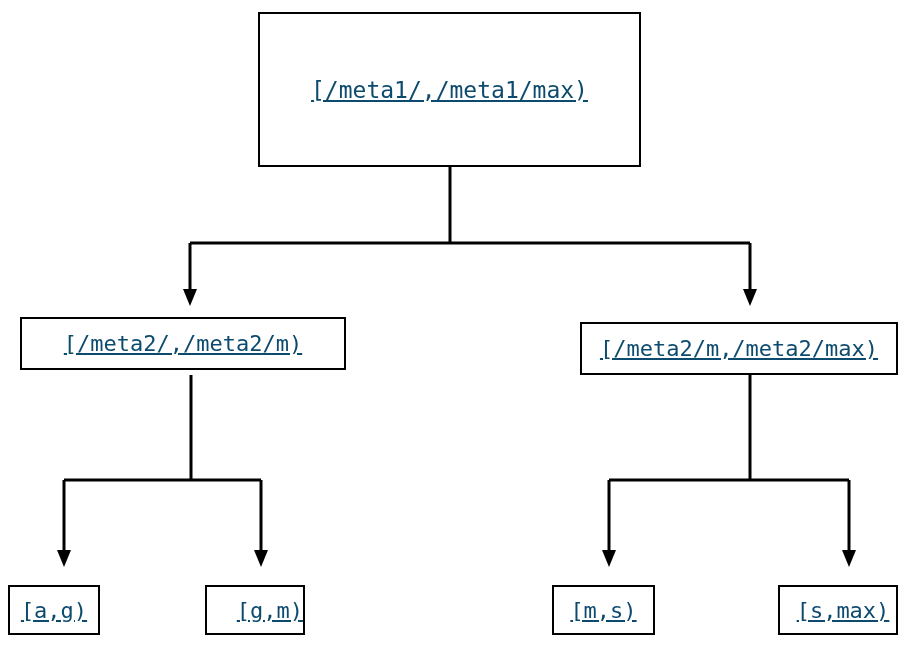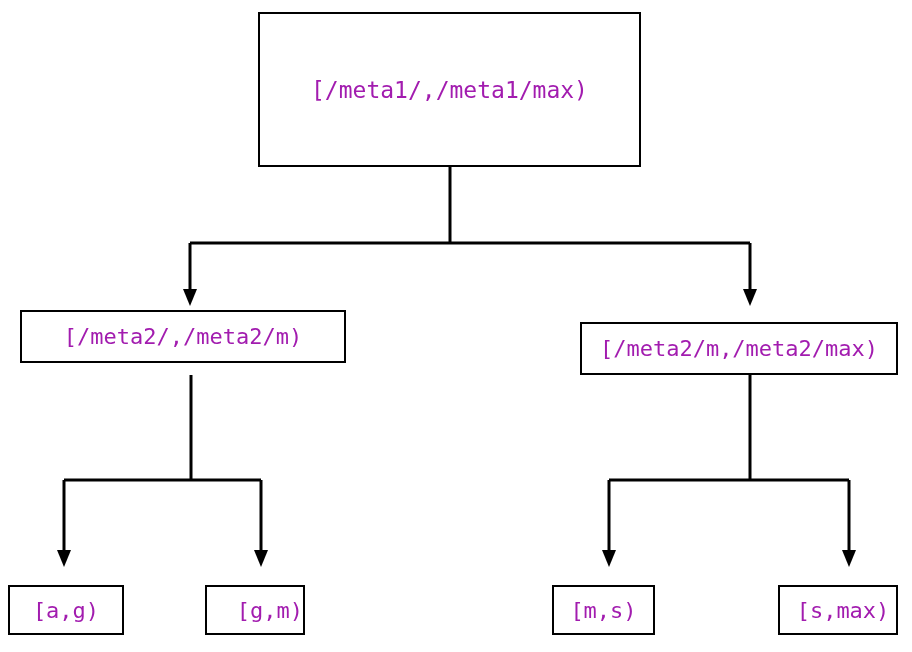--- a/index.html
+++ b/index.html
@@ -31,51 +31,52 @@
     box-sizing: border-box;
     border: 2px solid #000000;
     background: #ffffff;
     display: flex;
     align-items: center;
     justify-content: center;
     z-index: 2;
   }
   .node-label {
     font-family: "DejaVu Sans Mono", "Liberation Mono", monospace;
-    color: #a21caf;
+    color: #0c4a6e;
     white-space: pre;
     letter-spacing: 0px;
+    text-decoration: underline;
   }
   
   #node-root {
     left: 258px;
     top: 12px;
     width: 383px;
     height: 155px;
   }
   #node-root .node-label { font-size: 23px; }
 
   
   #node-meta2-low {
     left: 20px;
-    top: 310px;
+    top: 317px;
     width: 326px;
     height: 53px;
   }
   #node-meta2-high {
     left: 580px;
     top: 322px;
     width: 318px;
     height: 53px;
   }
   #node-meta2-low .node-label,
   #node-meta2-high .node-label { font-size: 22px; }
 
   
-  #node-leaf-ag   { left: 8px;   top: 585px; width: 116px; height: 50px; }
+  #node-leaf-ag   { left: 8px;   top: 585px; width: 92px; height: 50px; }
   #node-leaf-gm   { left: 205px; top: 585px; width: 100px; height: 50px; justify-content: flex-end; }
   #node-leaf-ms   { left: 552px; top: 585px; width: 103px; height: 50px; }
   #node-leaf-smax { left: 778px; top: 585px; width: 120px; height: 50px; padding-left: 10px; }
   #node-leaf-ag .node-label,
   #node-leaf-gm .node-label,
   #node-leaf-ms .node-label,
   #node-leaf-smax .node-label { font-size: 22px; }
 </style>
 </head>
 <body>

